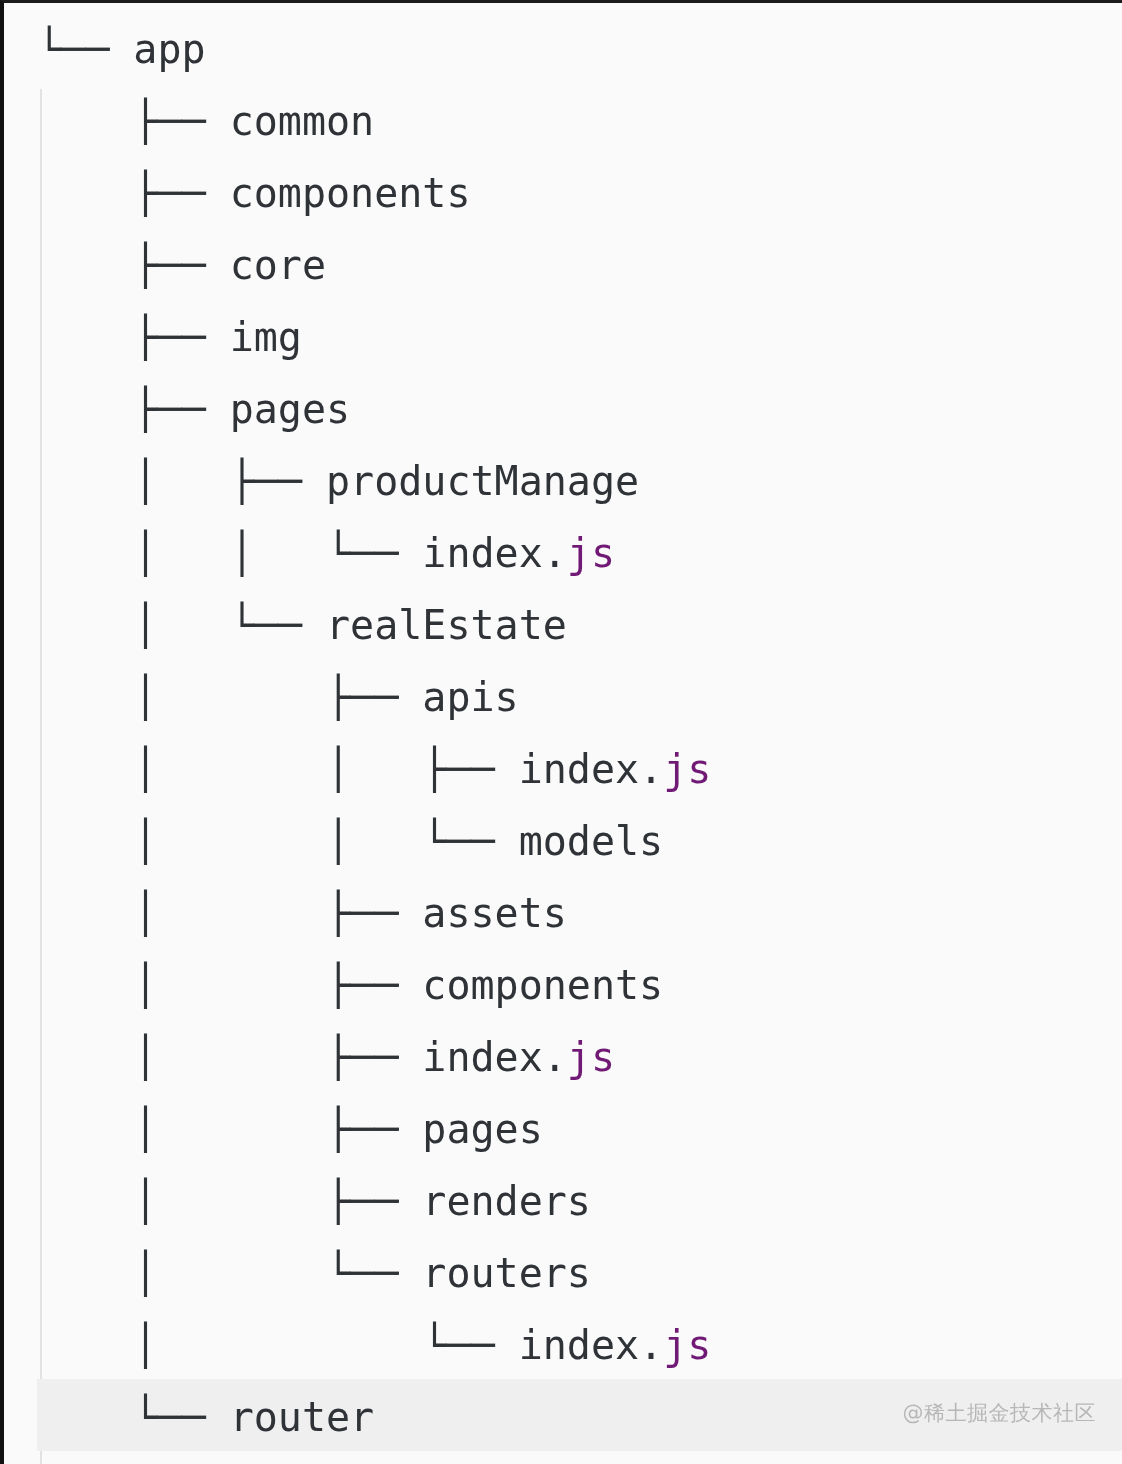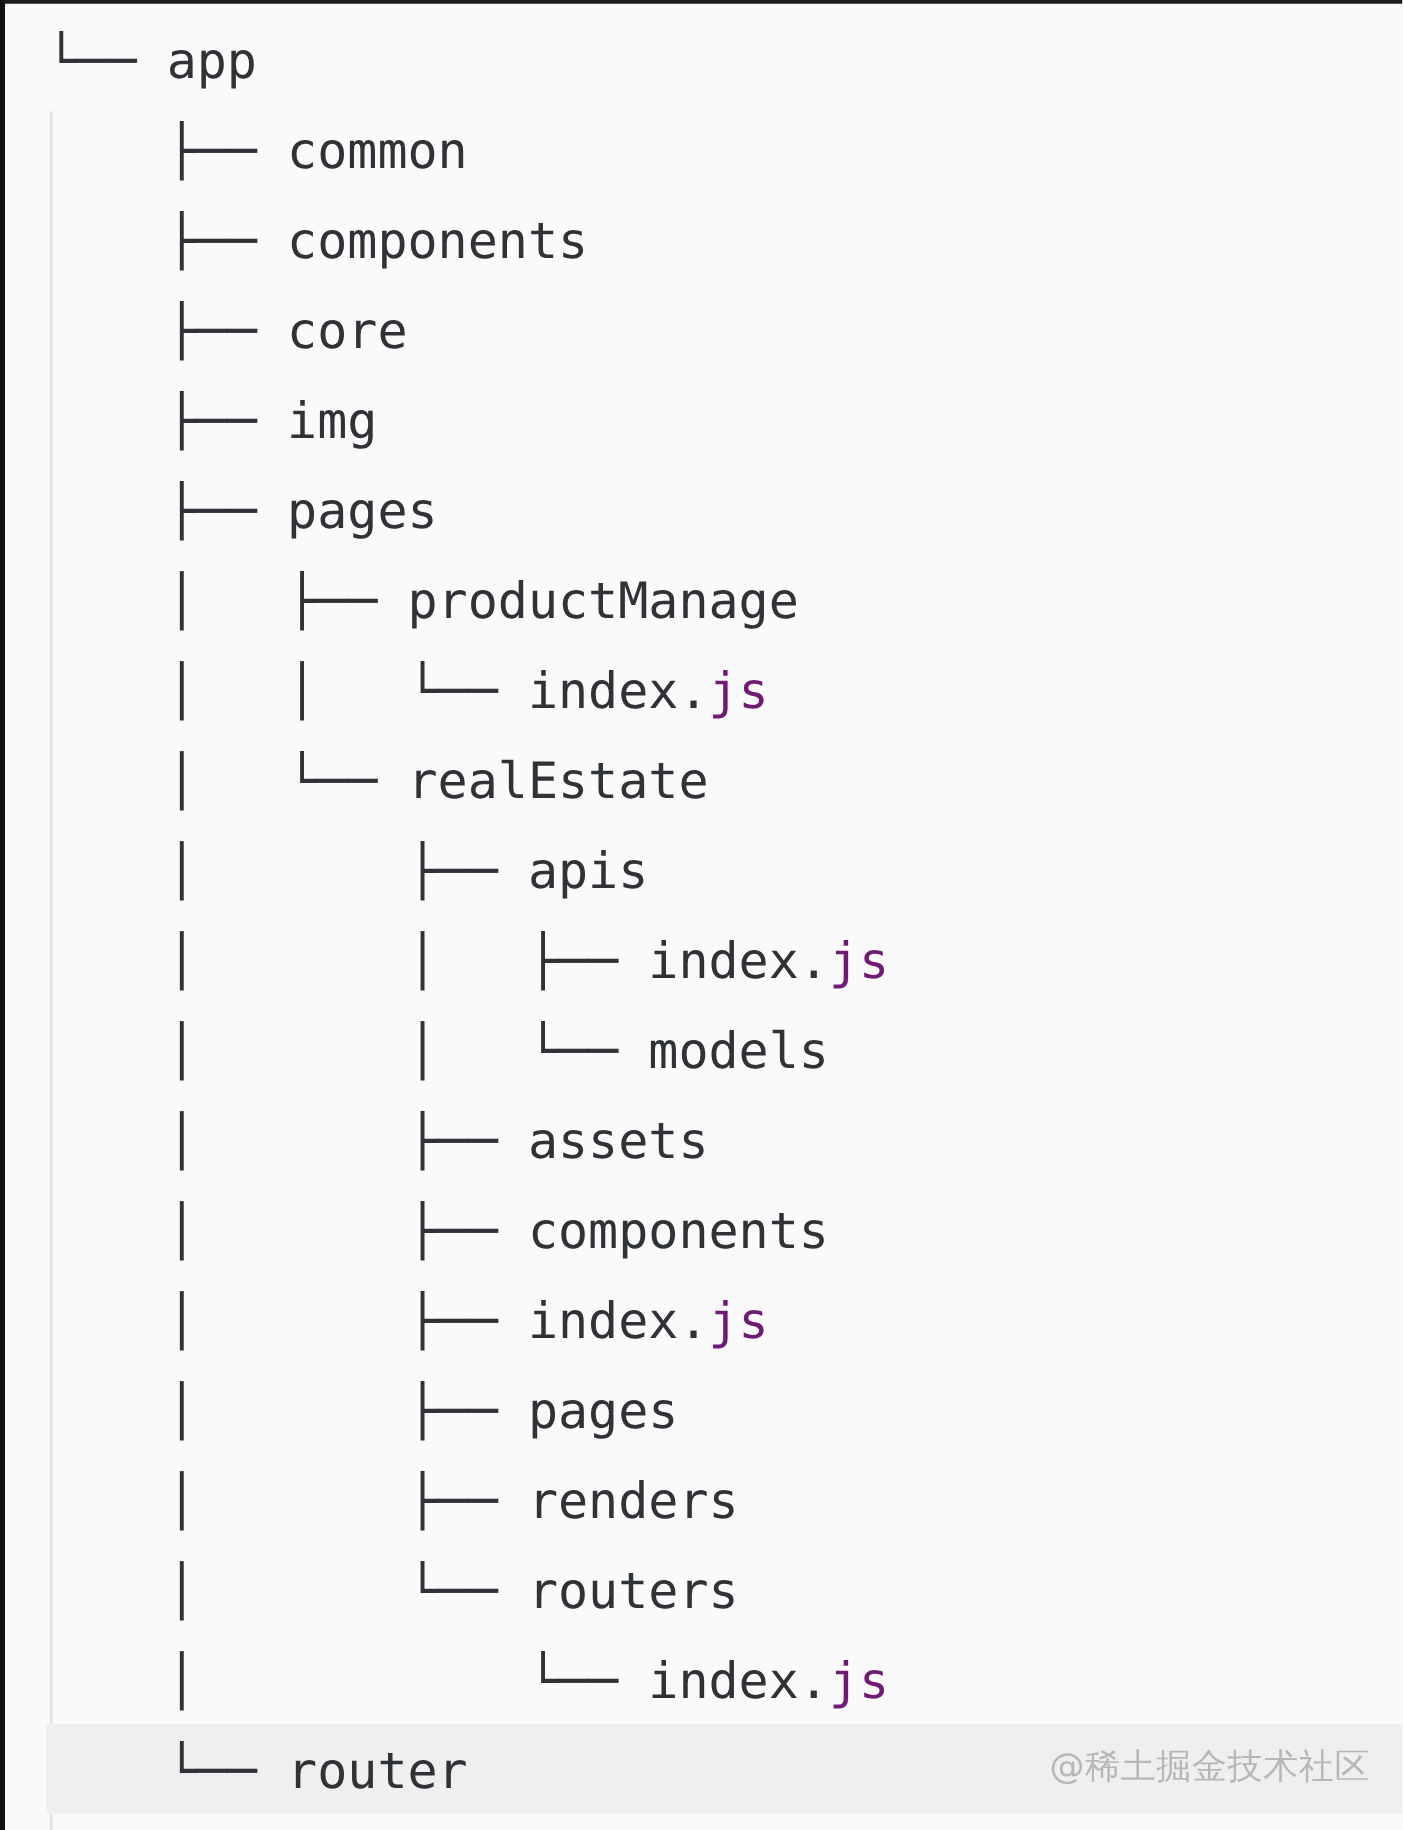--- a/index.html
+++ b/index.html
@@ -77,21 +77,21 @@
   .ext-js {
     color: #701a75;
   }
 
   
   #watermark {
     position: absolute;
     right: 26px;
     top: 1396px;
     font-family: "DejaVu Sans", "Liberation Sans", sans-serif;
-    font-size: 28px;
+    font-size: 21px;
     line-height: 28px;
     color: #b7b7b7;
     letter-spacing: 0.5px;
     white-space: nowrap;
     margin-left: 14px;
   }
 </style>
 </head>
 <body>
 

